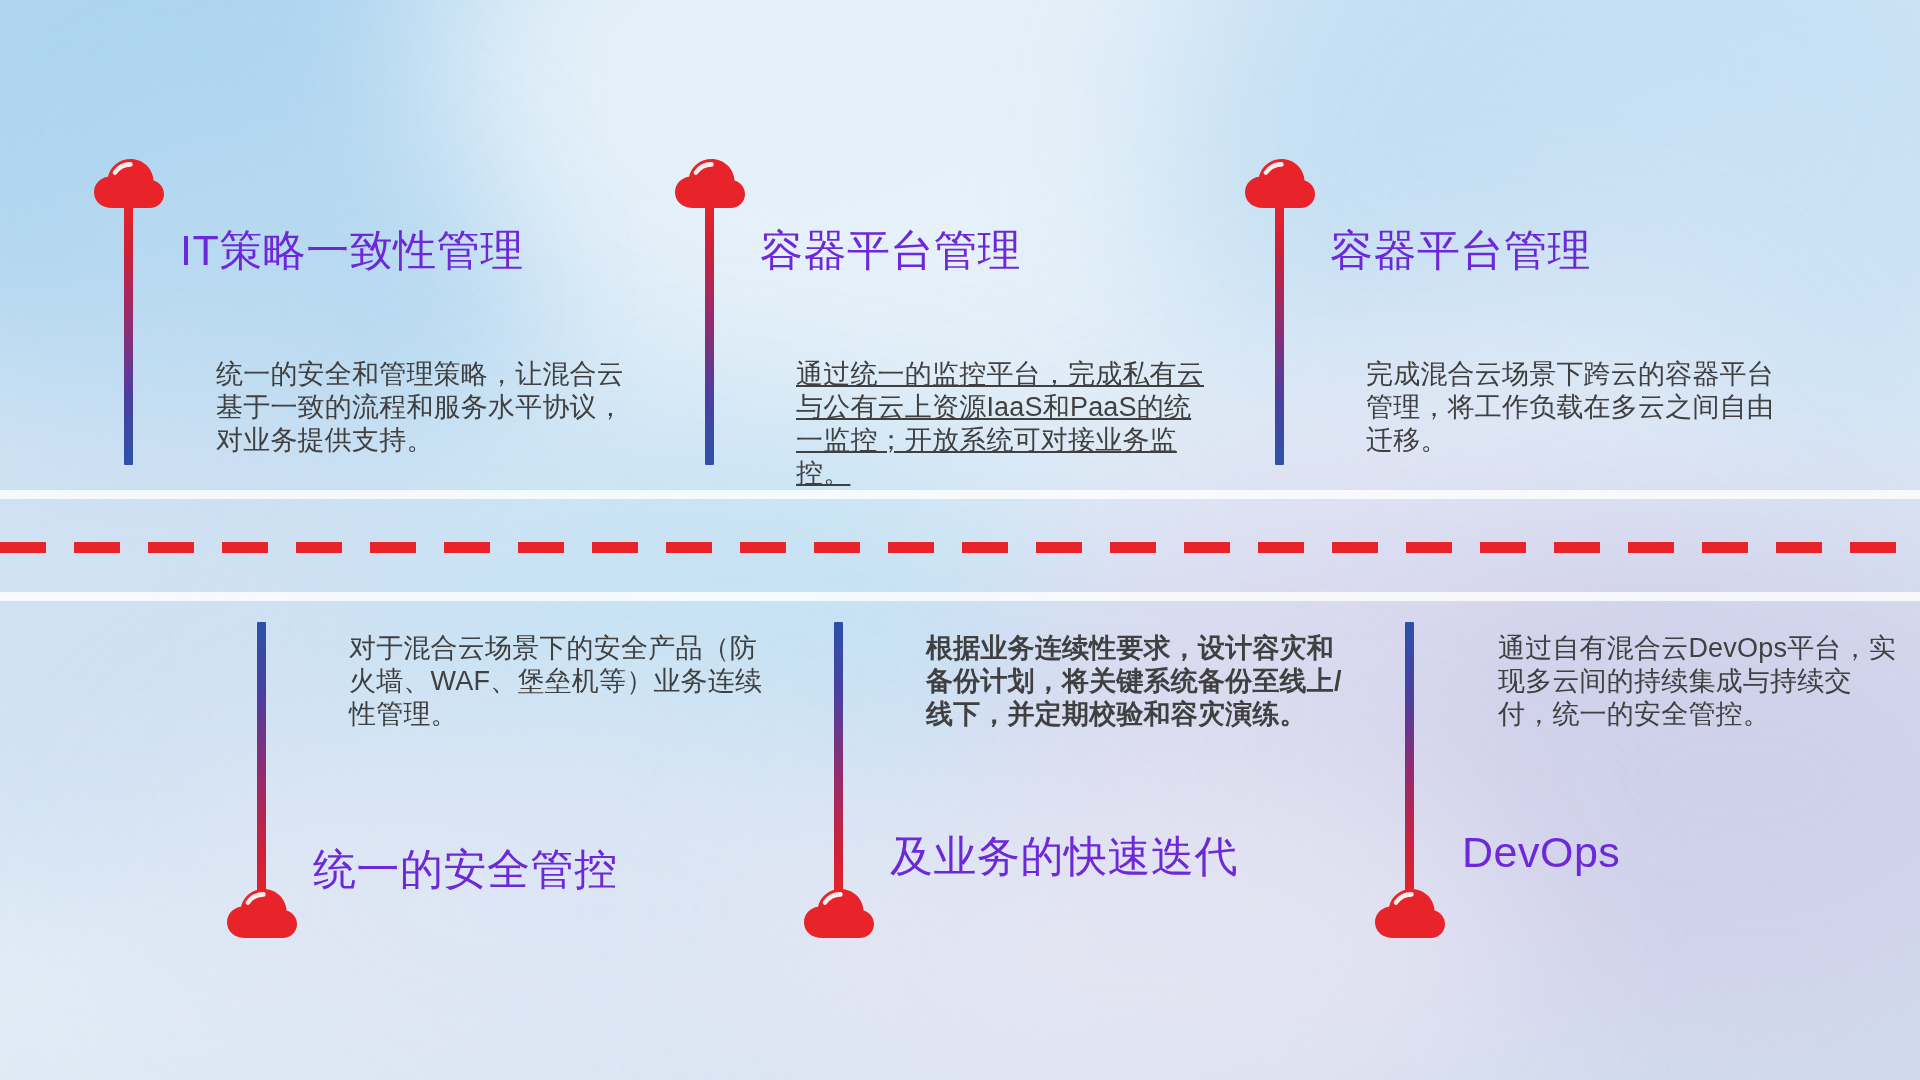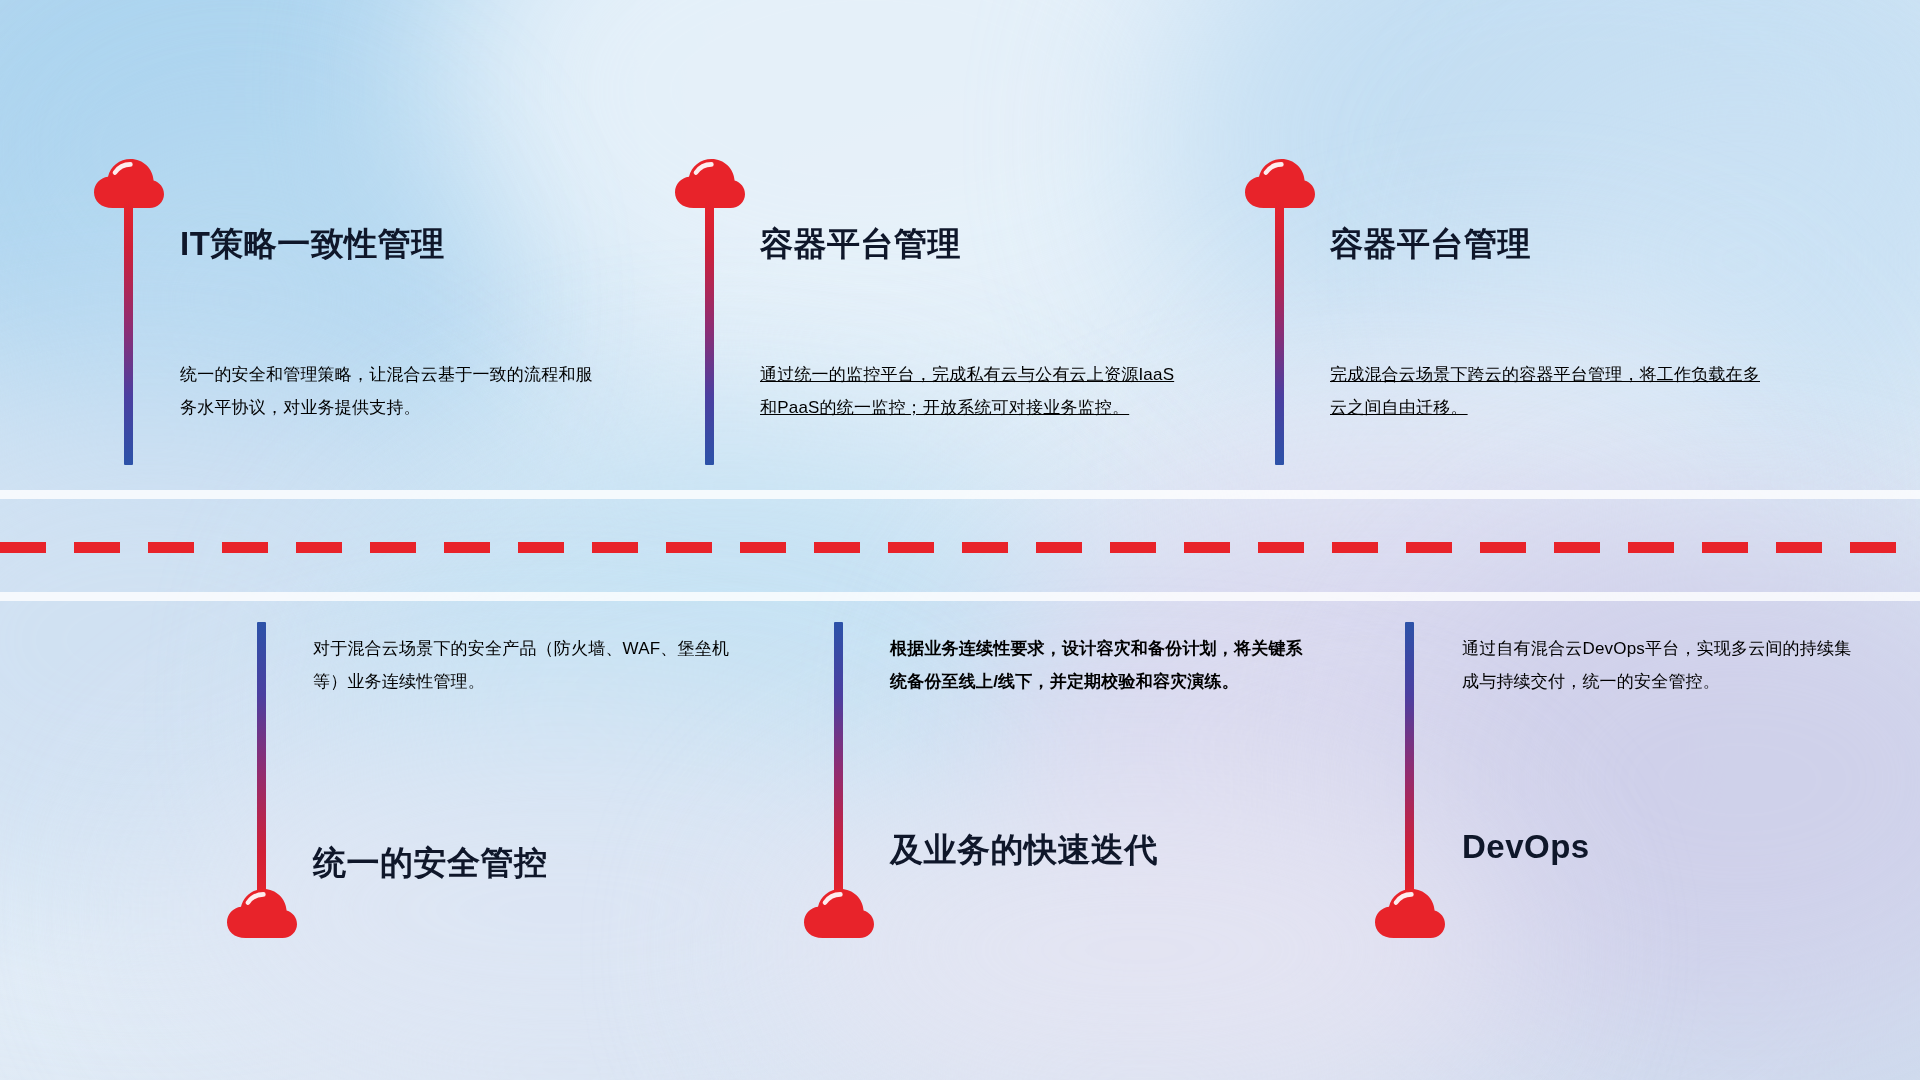--- a/index.html
+++ b/index.html
@@ -49,29 +49,30 @@
   .stem{position:absolute;width:9px;border-radius:1px;}
   .stem-top{background:linear-gradient(to bottom,#e8232a 0%,#d02037 18%,#8e2d73 48%,#4b3fa0 74%,#2c52a8 100%);}
   .stem-bottom{background:linear-gradient(to bottom,#2c52a8 0%,#4b3fa0 26%,#8e2d73 52%,#d02037 82%,#e8232a 100%);}
 
   
   .cloud{position:absolute;width:72px;height:52px;}
   .cloud svg{display:block;width:100%;height:100%;}
 
   .title{
     position:absolute;
-    font-size:33px;font-weight:700;color:#0f172a;
+    font-size:43px;font-weight:400;color:#6d28d9;
     letter-spacing:.5px;white-space:nowrap;
     font-family:"Liberation Sans","DejaVu Sans",sans-serif;
   }
   .body{
     position:absolute;
-    font-size:17px;line-height:33px;color:#000000;
+    font-size:27px;line-height:33px;color:#404040;
     letter-spacing:.2px;
     font-family:"Liberation Sans","DejaVu Sans",sans-serif;
+    margin-left:36px;
   }
 </style>
 </head>
 <body>
 
 <div id="bg">
   <div class="bg-base"></div>
   <div class="blob b1"></div>
   <div class="blob b2"></div>
   <div class="blob b3"></div>
@@ -114,21 +115,21 @@
 
   <div class="col">
     <div class="cloud" style="left:1244px;top:158px;">
       <svg viewBox="0 0 72 52" xmlns="http://www.w3.org/2000/svg">
         <path d="M19.5 50 C8.2 50 1 43.2 1 34.2 C1 26.2 7.1 19.8 15 18.8 C17.4 8.2 26.6 1 37.6 1 C50 1 60 10.6 60.6 22.6 C66.8 24.4 71 29.8 71 36.2 C71 43.8 64.6 50 56.6 50 Z" fill="#E8232A"></path>
         <path d="M22 14.5 C25.5 9.5 31 6.4 37.4 6.4" stroke="#FFFFFF" stroke-width="4.6" stroke-linecap="round" fill="none" opacity="0.92"></path>
       </svg>
     </div>
     <div class="stem stem-top" style="left:1275px;top:200px;height:265px;"></div>
     <div class="title" style="left:1330px;top:222px;text-align:center;">容器平台管理</div>
-    <div class="body" style="left:1330px;top:358px;width:430px;text-decoration:underline;">完成混合云场景下跨云的容器平台管理，将工作负载在多云之间自由迁移。</div>
+    <div class="body" style="left:1330px;top:358px;width:430px;">完成混合云场景下跨云的容器平台管理，将工作负载在多云之间自由迁移。</div>
   </div>
 
   <div class="divider" style="top:490px;">
     <div class="div-line"></div>
   </div>
   <div class="divider" style="top:542px;">
     <div class="div-dash"></div>
   </div>
   <div class="divider" style="top:592px;">
     <div class="div-line"></div>

